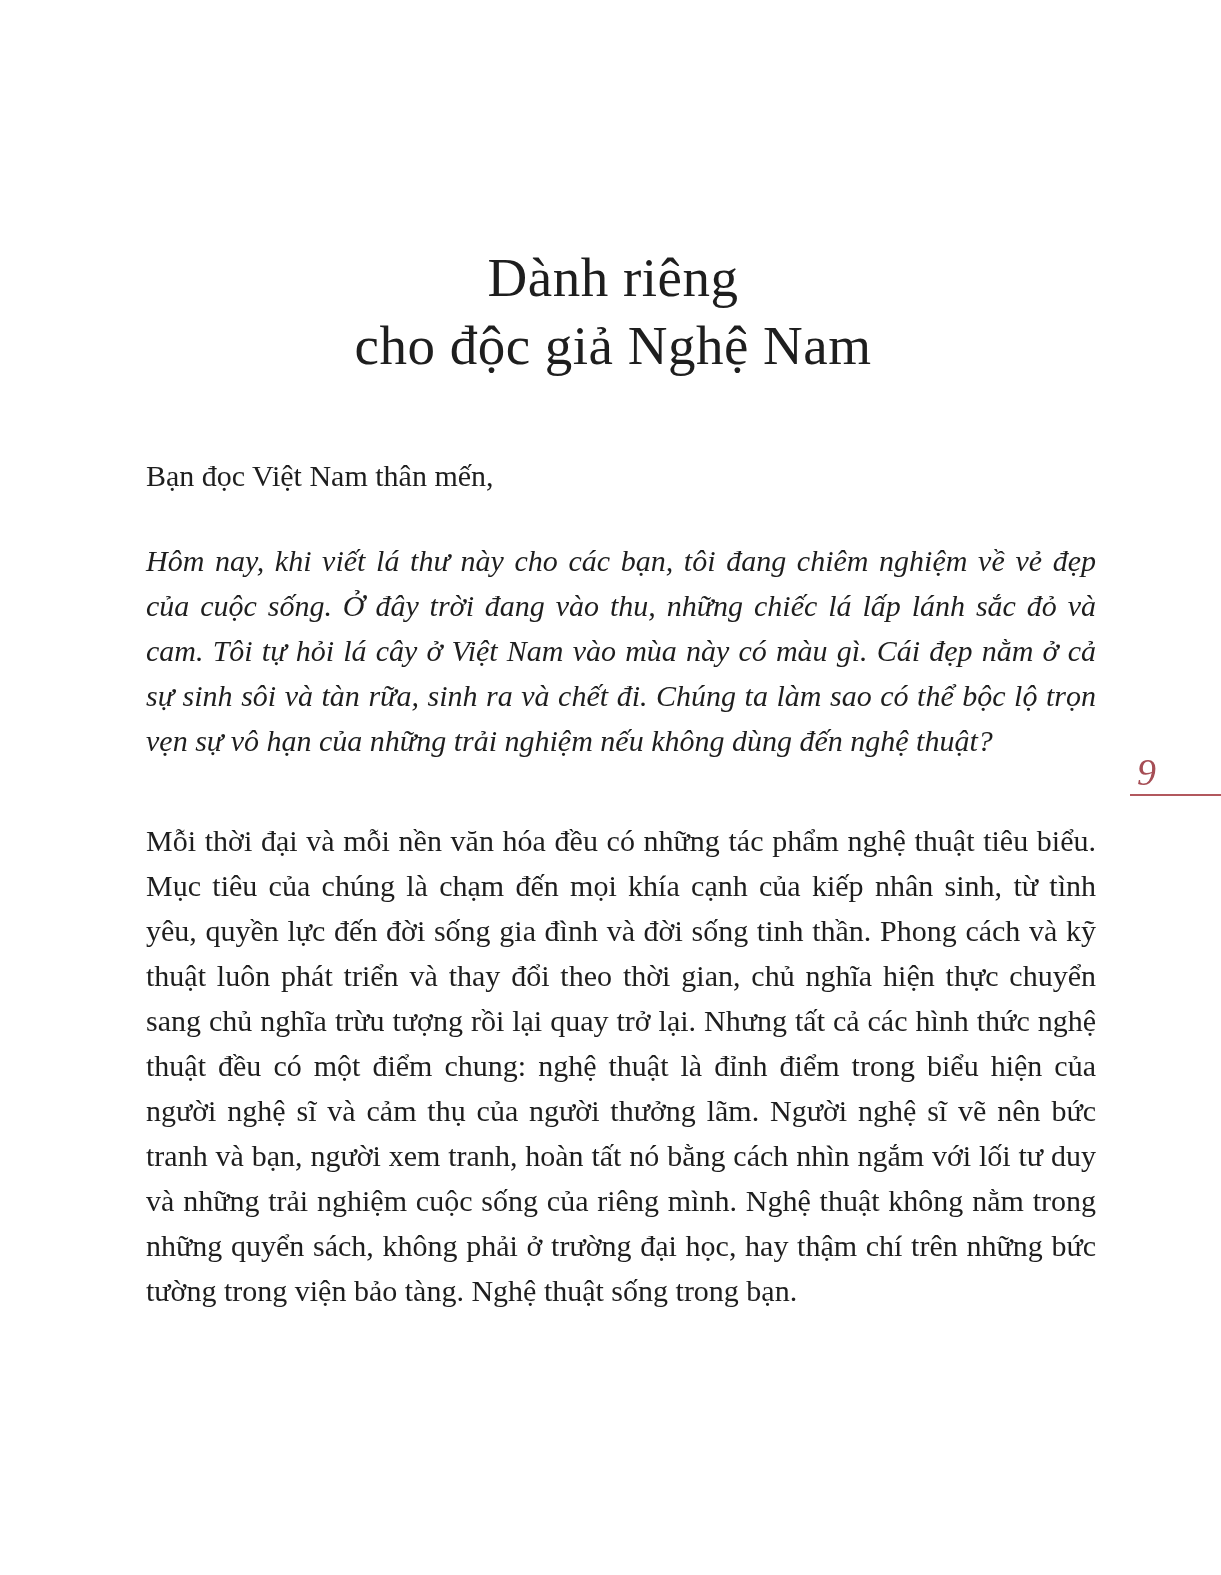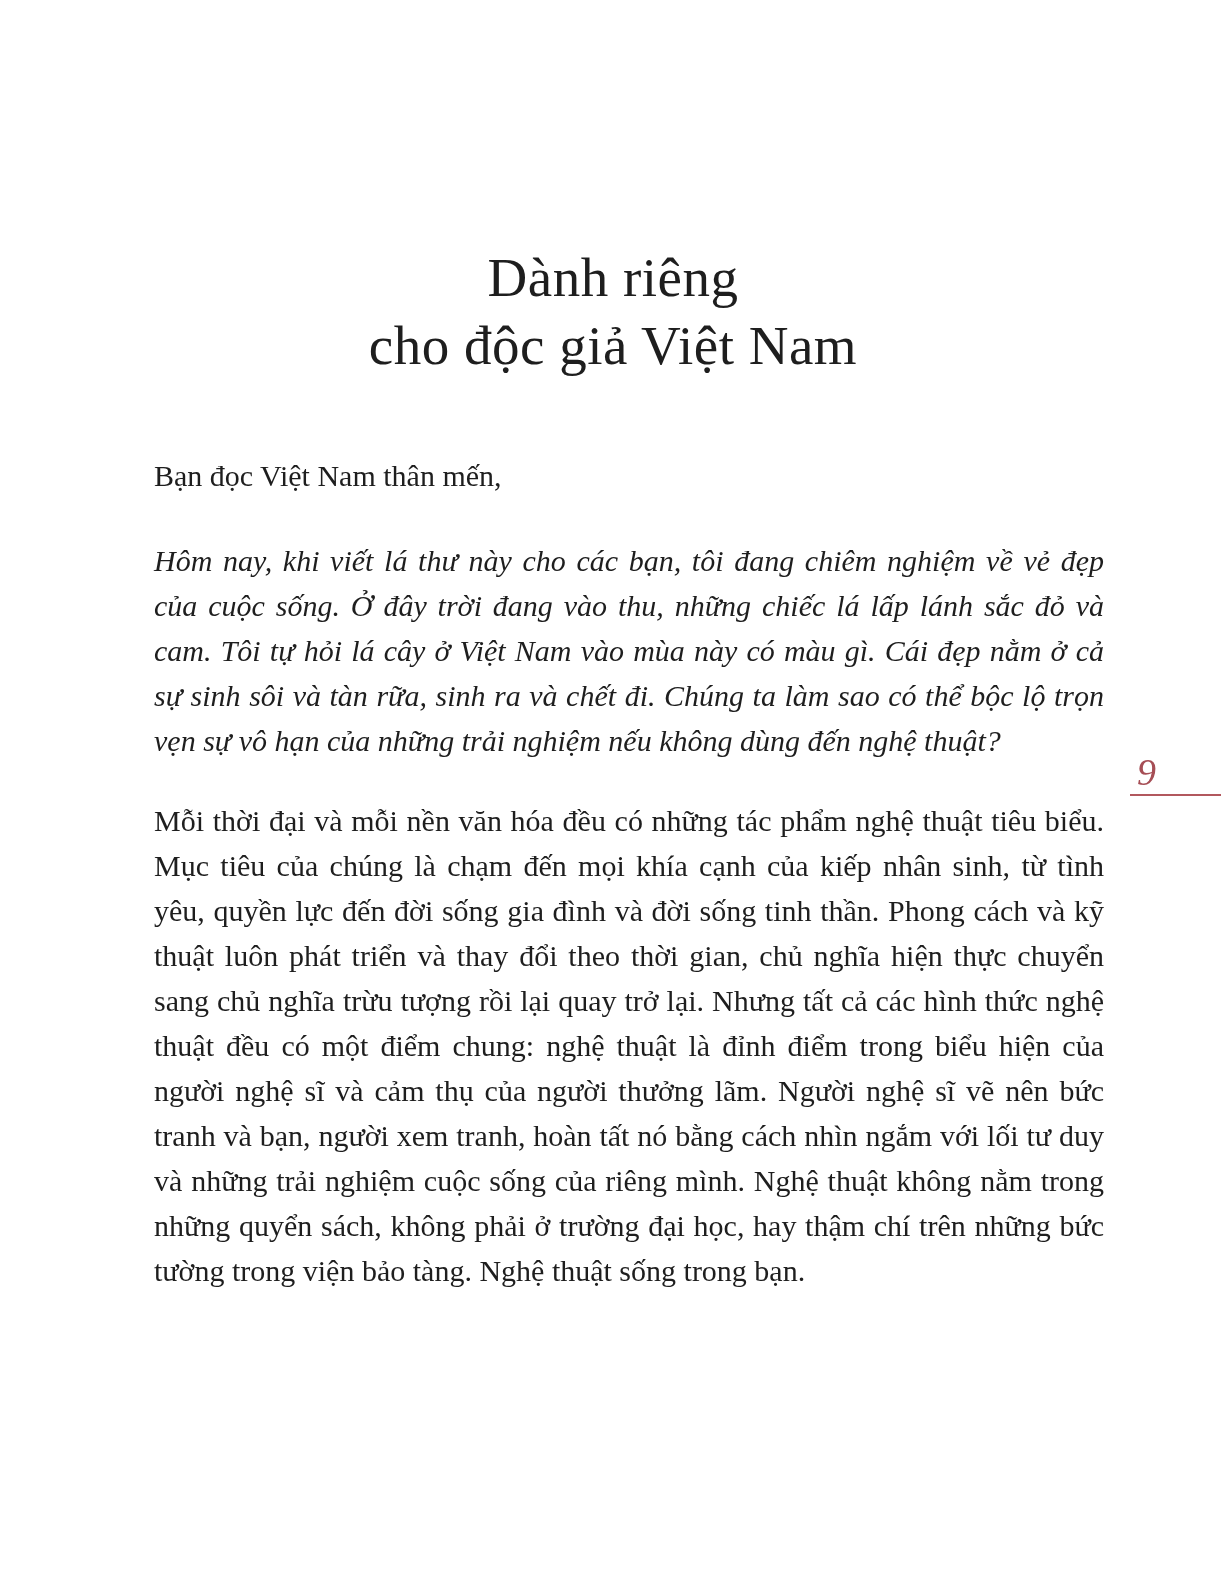--- a/index.html
+++ b/index.html
@@ -32,36 +32,36 @@
     top: 244px;
     width: 950px;
     text-align: center;
     font-size: 55px;
     line-height: 68px;
     letter-spacing: 0.5px;
     color: var(--ink);
   }
   .content {
     position: absolute;
-    left: 154px;
+    left: 146px;
     top: 453px;
     width: 950px;
     font-size: 30px;
     line-height: 45px;
     color: var(--ink);
   }
   .salutation {
     text-align: left;
   }
   .para {
     text-align: justify;
     text-justify: inter-word;
   }
   .para-1 { margin-top: 40px; font-style: italic; }
-  .para-2 { margin-top: 35px; }
+  .para-2 { margin-top: 55px; }
   .page-marker {
     position: absolute;
     left: 1130px;
     top: 752px;
     width: 91px;
   }
   .page-number {
     display: block;
     margin-left: 7px;
     font-size: 38px;
@@ -77,21 +77,21 @@
     background: var(--rule);
   }
 </style>
 </head>
 <body>
 
 <div class="page">
 
   <header class="title-block">
     <div class="title-line">Dành riêng</div>
-    <div class="title-line">cho độc giả Việt Nam</div>
+    <div class="title-line">cho độc giả Nghệ Nam</div>
   </header>
 
   <main class="content">
     <p class="salutation">Bạn đọc Việt Nam thân mến,</p>
     <p class="para para-1">Hôm nay, khi viết lá thư này cho các bạn, tôi đang chiêm nghiệm về vẻ đẹp của cuộc sống. Ở đây trời đang vào thu, những chiếc lá lấp lánh sắc đỏ và cam. Tôi tự hỏi lá cây ở Việt Nam vào mùa này có màu gì. Cái đẹp nằm ở cả sự sinh sôi và tàn rữa, sinh ra và chết đi. Chúng ta làm sao có thể bộc lộ trọn vẹn sự vô hạn của những trải nghiệm nếu không dùng đến nghệ thuật?</p>
     <p class="para para-2">Mỗi thời đại và mỗi nền văn hóa đều có những tác phẩm nghệ thuật tiêu biểu. Mục tiêu của chúng là chạm đến mọi khía cạnh của kiếp nhân sinh, từ tình yêu, quyền lực đến đời sống gia đình và đời sống tinh thần. Phong cách và kỹ thuật luôn phát triển và thay đổi theo thời gian, chủ nghĩa hiện thực chuyển sang chủ nghĩa trừu tượng rồi lại quay trở lại. Nhưng tất cả các hình thức nghệ thuật đều có một điểm chung: nghệ thuật là đỉnh điểm trong biểu hiện của người nghệ sĩ và cảm thụ của người thưởng lãm. Người nghệ sĩ vẽ nên bức tranh và bạn, người xem tranh, hoàn tất nó bằng cách nhìn ngắm với lối tư duy và những trải nghiệm cuộc sống của riêng mình. Nghệ thuật không nằm trong những quyển sách, không phải ở trường đại học, hay thậm chí trên những bức tường trong viện bảo tàng. Nghệ thuật sống trong bạn.</p>
   </main>
 
   <aside class="page-marker">
     <span class="page-number">9</span>

